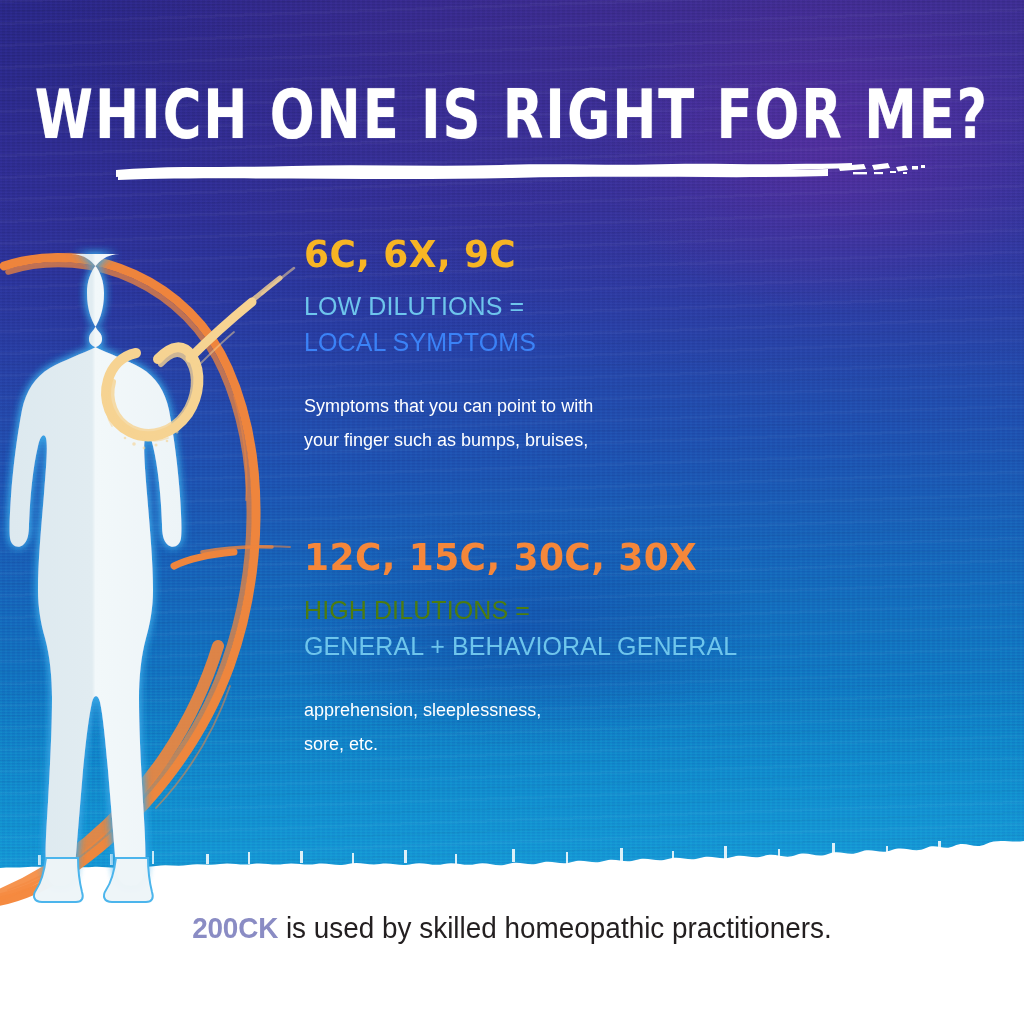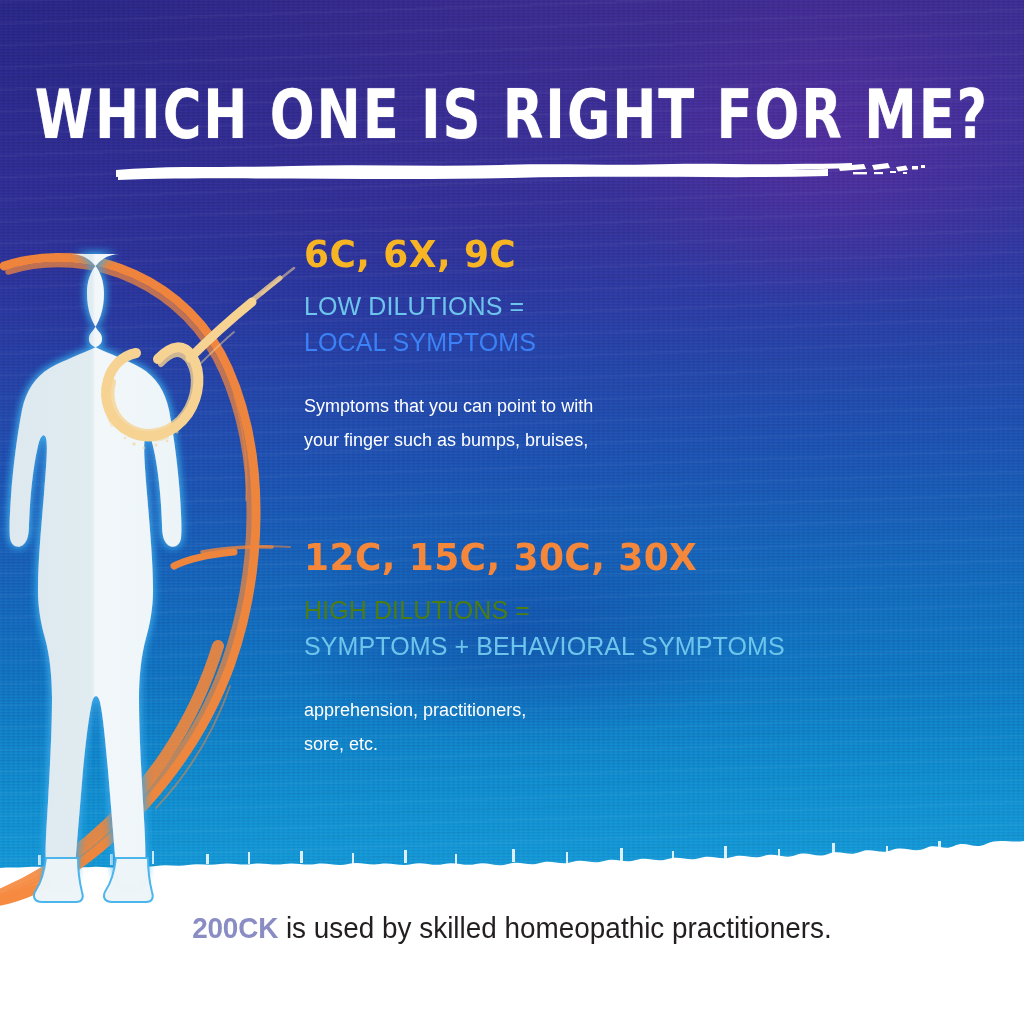--- a/index.html
+++ b/index.html
@@ -334,24 +334,24 @@
   <div class="block" style="top:390px">
     <div class="body">Symptoms that you can point to with</div>
     <div class="body">your finger such as bumps, bruises,</div>
   </div>
 
   <div class="block" style="top:539px">
     <div class="dil" style="color:#F5873A">12C, 15C, 30C, 30X</div>
   </div>
   <div class="block" style="top:592px">
     <div class="sub" style="color:#4d7c0f">HIGH DILUTIONS  =</div>
-    <div class="sub" style="color:#6EC5EC">SYMPTOMS + BEHAVIORAL SYMPTOMS</div>
+    <div class="sub" style="color:#6EC5EC">GENERAL + BEHAVIORAL GENERAL</div>
   </div>
   <div class="block" style="top:694px">
-    <div class="body">apprehension, practitioners,</div>
+    <div class="body">apprehension, sleeplessness,</div>
     <div class="body">sore, etc.</div>
   </div>
 
   <div class="footer">
     <span class="code" style="color:#8A8CC4">200CK</span><span> is used by skilled homeopathic practitioners.</span>
   </div>
 
 </div>
 
 </body></html>

